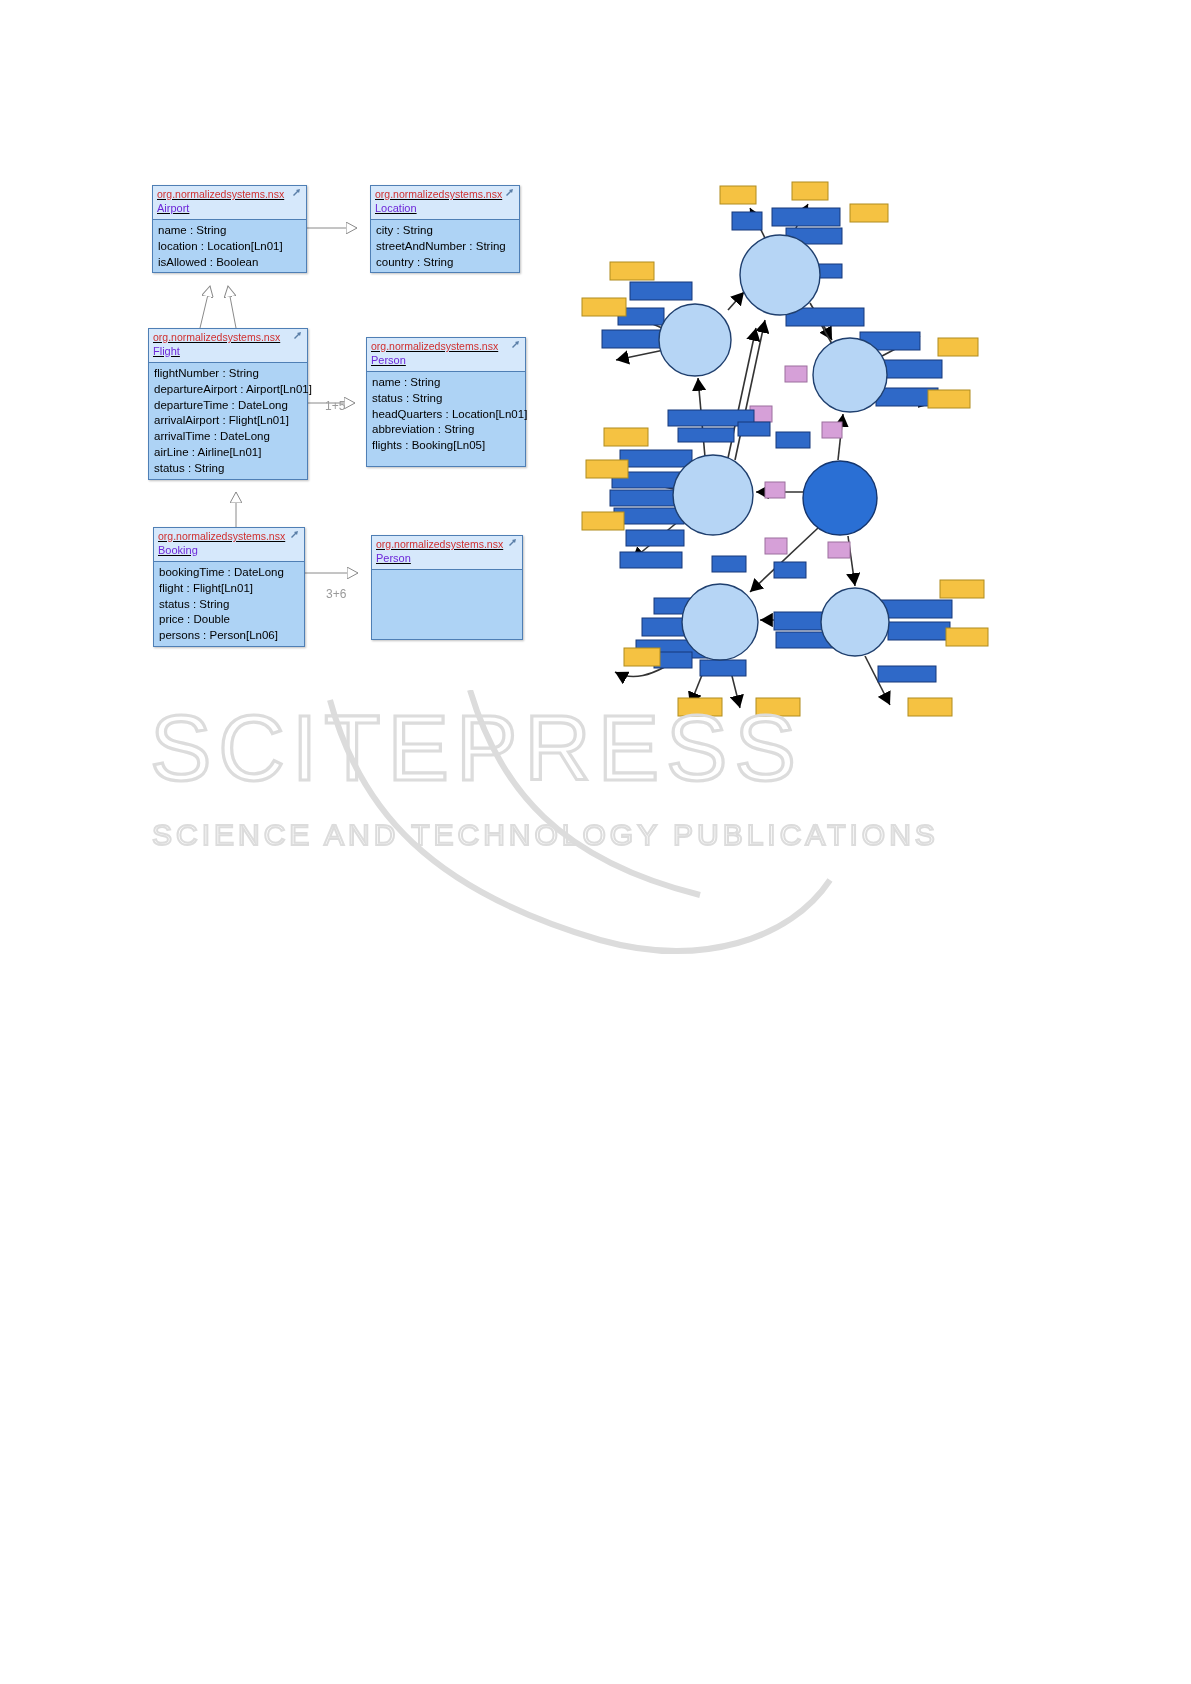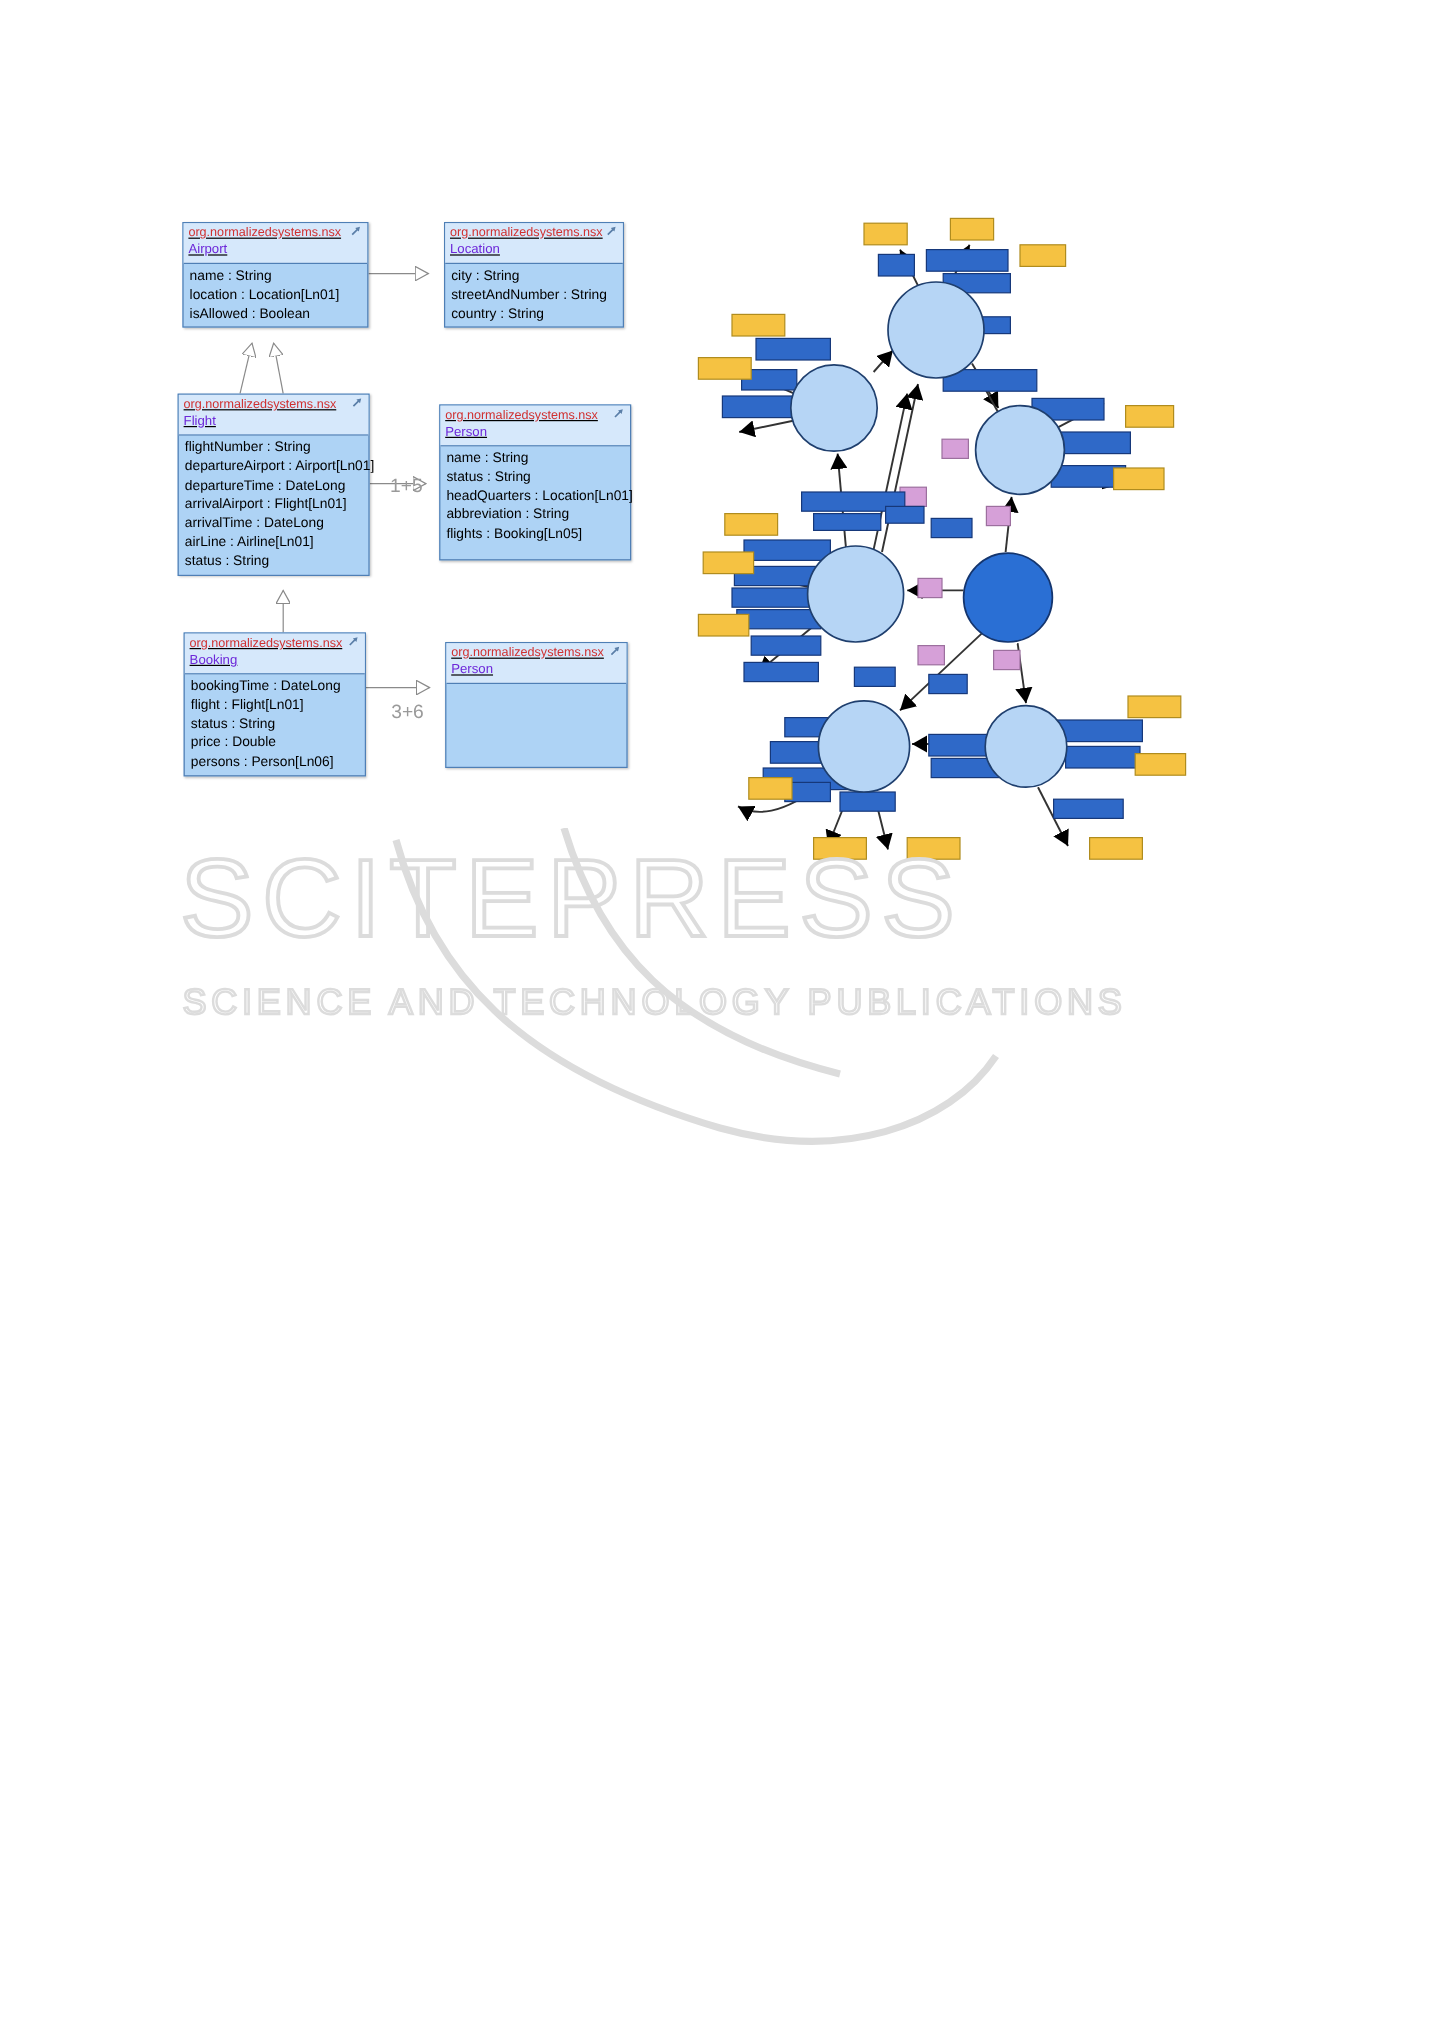--- a/index.html
+++ b/index.html
@@ -75,21 +75,21 @@
   
   #connectors {
     position: absolute;
     left: 0; top: 0;
     width: 1191px;
     height: 1684px;
     pointer-events: none;
   }
   .mult-label {
     position: absolute;
-    font-size: 16px;
+    font-size: 12px;
     color: #9a9a9a;
     line-height: 12px;
   }
 
   
   #graph {
     position: absolute;
     left: 560px;
     top: 160px;
     width: 460px;

